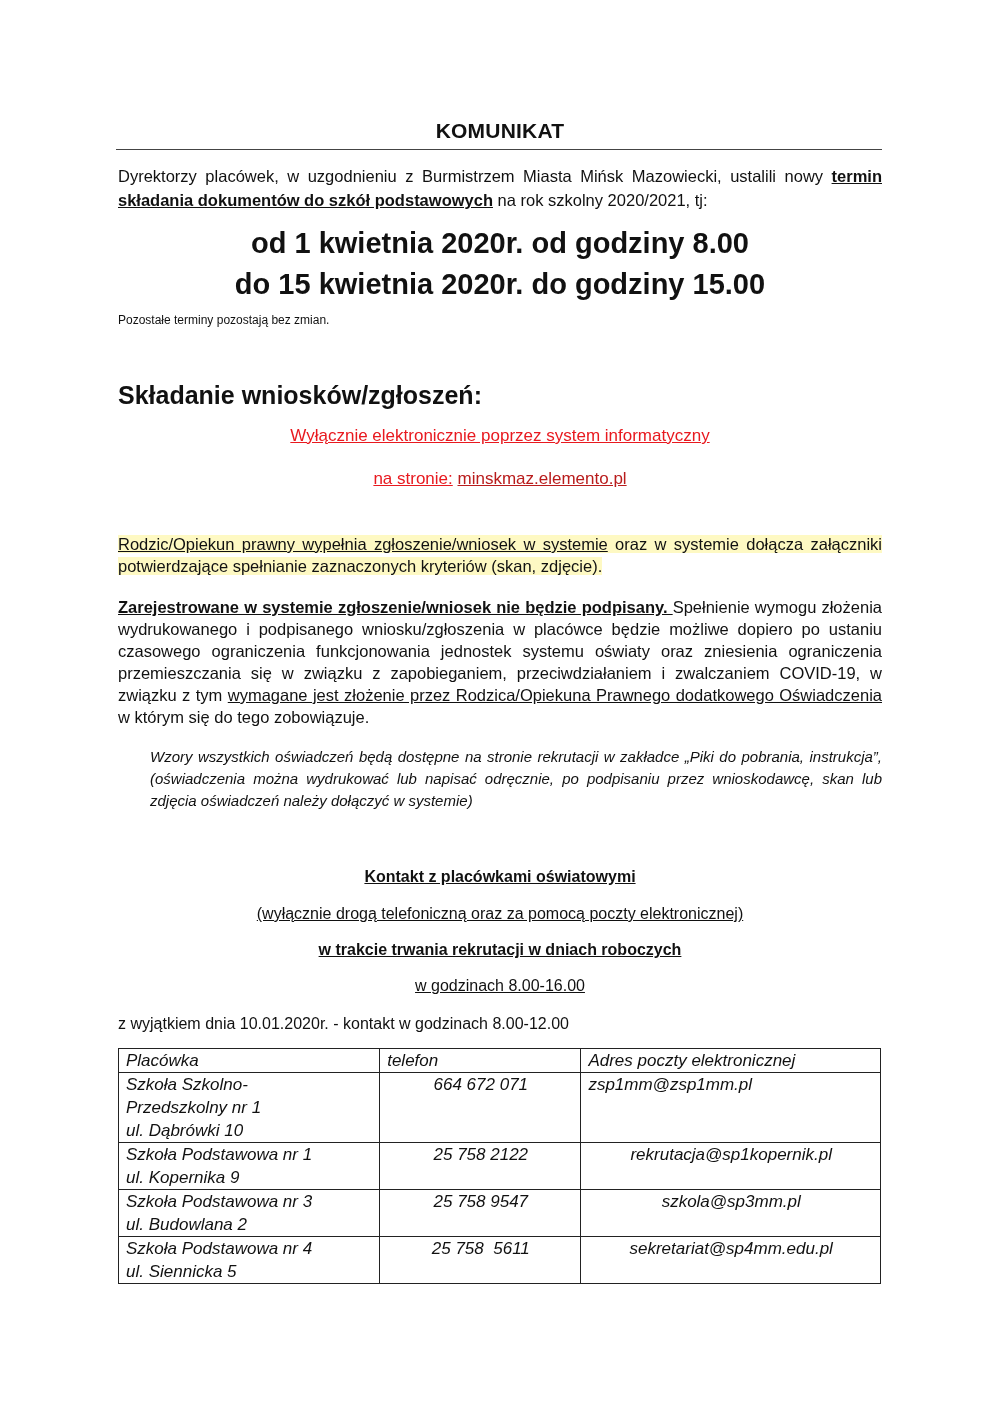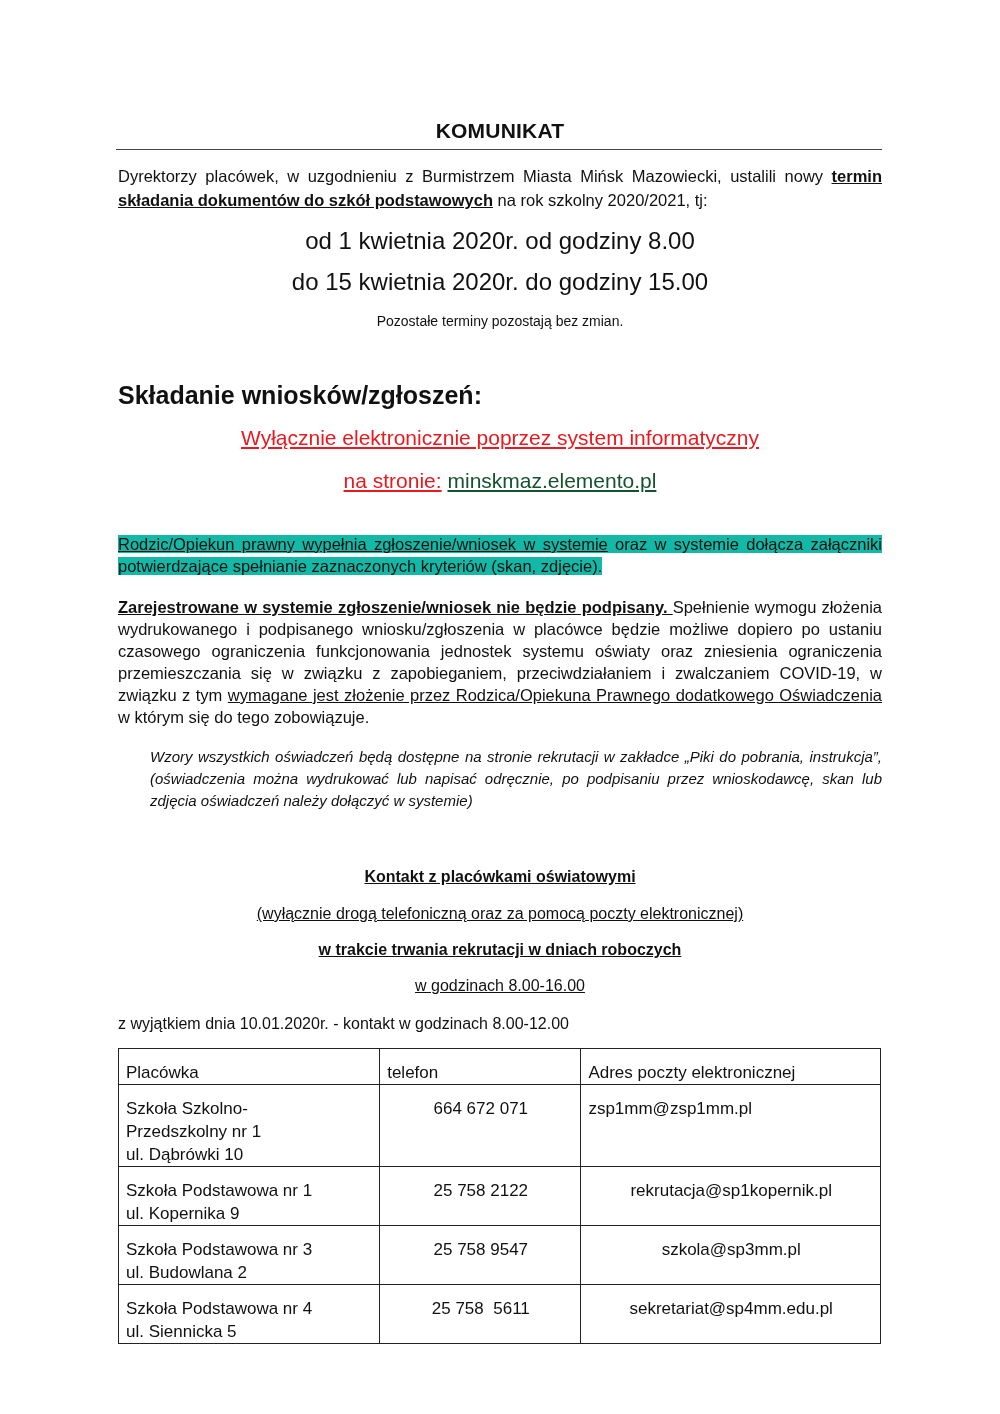--- a/index.html
+++ b/index.html
@@ -17,64 +17,64 @@
       border-top: 1.5px solid #444;
     }
     .intro {
       position: absolute; top: 164px; left: 0; width: 764px;
       font-size: 16.5px; line-height: 24px; text-align: justify; text-align-last: left;
     }
     .u { text-decoration: underline; }
     .b { font-weight: bold; }
     .dates {
       position: absolute; left: 0; width: 764px; text-align: center;
-      font-weight: normal; font-size: 24px;
+      font-weight: bold; font-size: 29px;
     }
     .d1 { top: 227px; }
     .d2 { top: 268px; }
     .other {
-      position: absolute; top: 313px; left: 0; width: 764px; text-align: center;
-      font-size: 14px;
+      position: absolute; top: 313px; left: 0; width: 764px; text-align: left;
+      font-size: 12px;
     }
     .h2 {
       position: absolute; top: 381px; left: 0; font-weight: bold; font-size: 25px;
     }
     .red-line {
-      position: absolute; left: 0; width: 764px; text-align: center; font-size: 21px; color: #e8191f;
+      position: absolute; left: 0; width: 764px; text-align: center; font-size: 17px; color: #e8191f;
     }
     .r1 { top: 426px; }
     .r2 { top: 469px; }
     .red-line .u { text-decoration: underline; }
-    .link { color: #14532d; text-decoration: underline; }
+    .link { color: #b91c1c; text-decoration: underline; }
     .par {
       position: absolute; left: 0; width: 764px; font-size: 16.5px; line-height: 22px;
       text-align: justify;
     }
     .p1 { top: 533px; }
-    .hl { background: #14b8a6; }
+    .hl { background: #fef9c3; }
     .p2 { top: 596px; }
     .last { text-align-last: left; }
     .ital {
       position: absolute; top: 746px; left: 32px; width: 732px; font-size: 15px;
       line-height: 22px; font-style: italic; text-align: justify;
     }
     .center-line {
       position: absolute; left: 0; width: 764px; text-align: center; font-size: 16px;
     }
     .c1 { top: 868px; font-weight: bold; text-decoration: underline; }
     .c2 { top: 905px; text-decoration: underline; }
     .c3 { top: 941px; font-weight: bold; text-decoration: underline; }
     .c4 { top: 977px; text-decoration: underline; }
     .except { position: absolute; top: 1015px; left: 0; font-size: 16px; }
     table.contacts {
       position: absolute; top: 1048px; left: 0; width: 763px; border-collapse: collapse;
       font-size: 17px; line-height: 23px;
     }
     table.contacts td, table.contacts th {
-      border: 1.5px solid #222; padding: 12px 6px 0 7px; vertical-align: top; font-weight: normal;
+      border: 1.5px solid #222; padding: 0 6px 0 7px; vertical-align: top; font-weight: normal; font-style: italic;
     }
     .col1 { width: 255px; text-align: left; }
     .col2 { width: 192px; }
     .col3 { width: 290px; }
     th.col2, th.col3 { text-align: left; }
     td.col2 { text-align: center; }
     td.col3 { text-align: center; }
     td.col3.left { text-align: left; }
     .cell-line { display: block; }
   </style>

